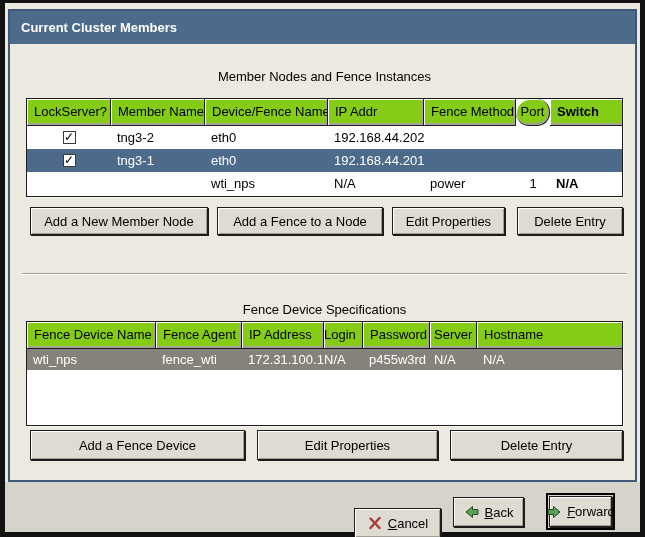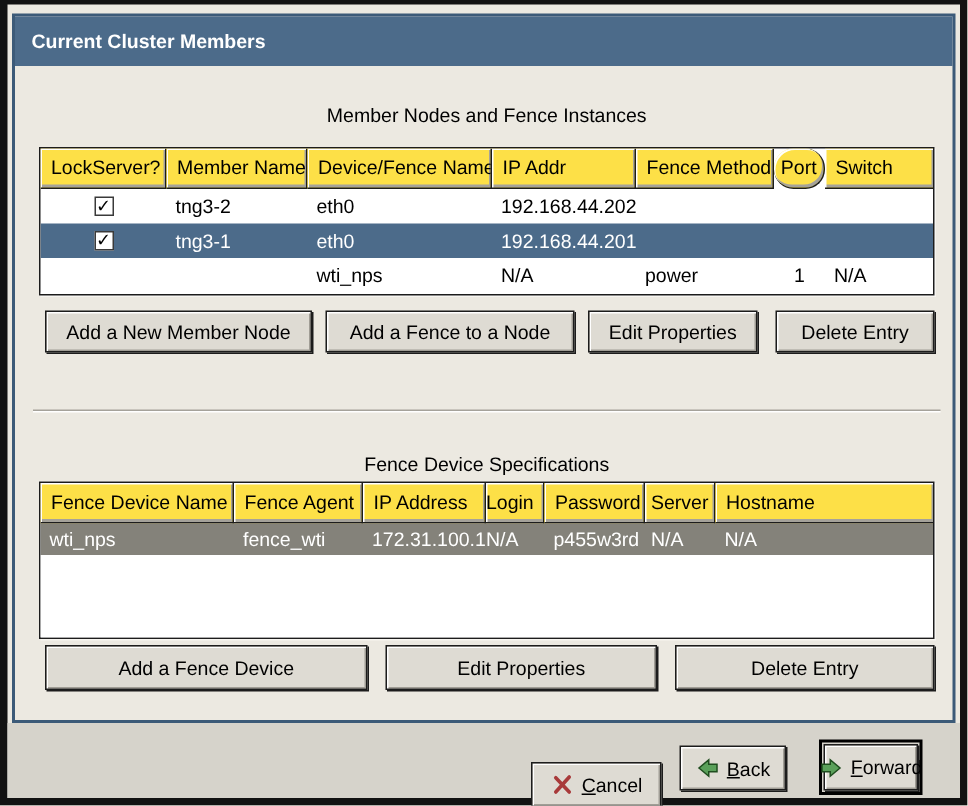--- a/index.html
+++ b/index.html
@@ -47,21 +47,21 @@
     box-shadow:1px 1px 0 #f7f5f0;
     overflow:hidden;
     display:flex; flex-direction:column;
   }
   .tbl1 { top:87px;  height:99px; }
   .tbl2 { top:310px; height:105px;justify-content:space-between; }
 
   .thead { display:flex; height:27px; flex:0 0 27px; border-bottom:0; }
   .th {
     box-sizing:border-box;
-    background:#fde047;
+    background:#84cc16;
     border-right:1px solid #1c1c1c;
     border-bottom:1px solid #1c1c1c;
     box-shadow:inset 1px 1px 0 #ffffff, inset -1px -2px 0 #a5a29a;
     font-size:13px; line-height:26px;
     padding-left:7px;
     white-space:nowrap; overflow:hidden;
   }
   .th:last-child { border-right:0; }
   .trow { display:flex; height:23px; flex:0 0 23px; }
   .trow2 { height:21px; flex:0 0 21px; }
@@ -73,21 +73,21 @@
   }
   .trow2 .td { line-height:21px; }
   .sel-blue { background:#4c6b8a; color:#fff; }
   .sel-gray { background:#84827a; color:#fff; }
   .filler { flex:1; background:#fff; }
 
   
   .c1-0{width:84px;flex:0 0 84px;} .c1-1{width:94px;flex:0 0 94px;}
   .c1-2{width:123px;flex:0 0 123px;} .c1-3{width:96px;flex:0 0 96px;}
   .c1-4{width:92px;flex:0 0 92px;} .c1-5{width:34px;flex:0 0 34px;text-align:center;padding-left:0;border-radius:13px;}
-  .c1-6{flex:1;}
+  .c1-6{flex:1;font-weight:bold;}
   
   .c2-0{width:129px;flex:0 0 129px;} .c2-1{width:86px;flex:0 0 86px;}
   .c2-2{width:82px;flex:0 0 82px;} .c2-3{width:39px;flex:0 0 39px;padding-left:0;}
   .c2-4{width:67px;flex:0 0 67px;} .c2-5{width:47px;flex:0 0 47px;padding-left:4px;}
   .c2-6{flex:1;}
 
   .cb-cell { display:flex; align-items:center; justify-content:center; padding-left:0; }
   .checkbox {
     width:13px; height:13px; box-sizing:border-box;
     background:#fff; border:1px solid #3a3a3a;

